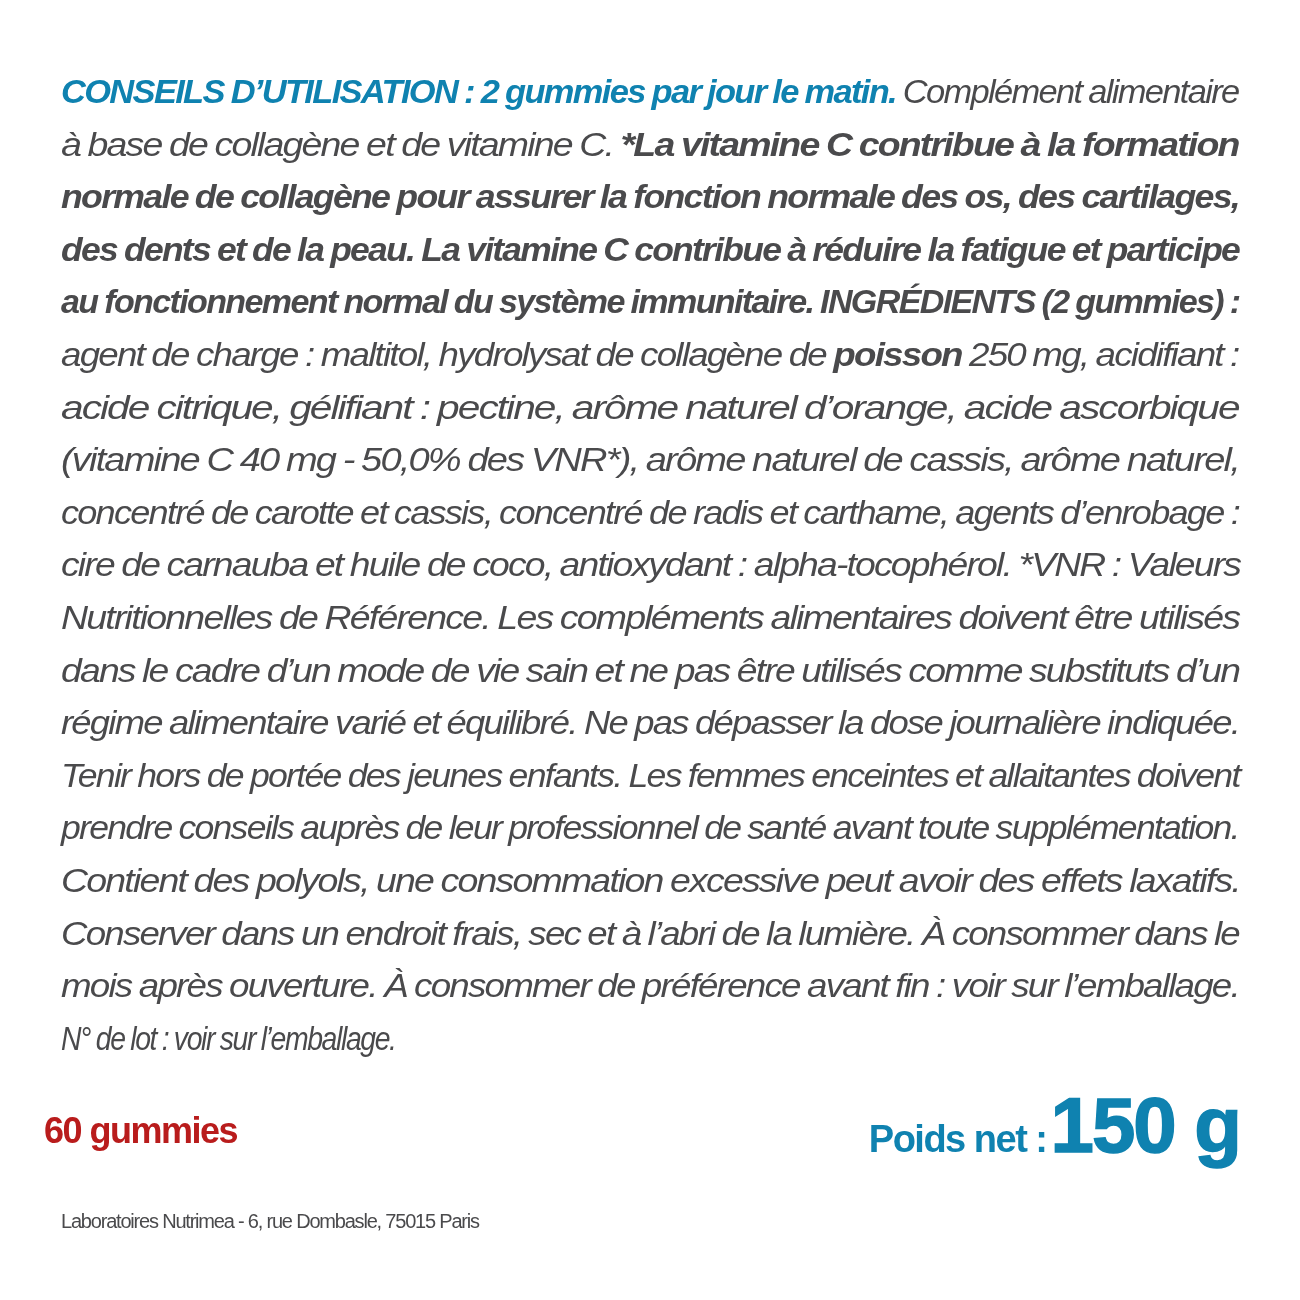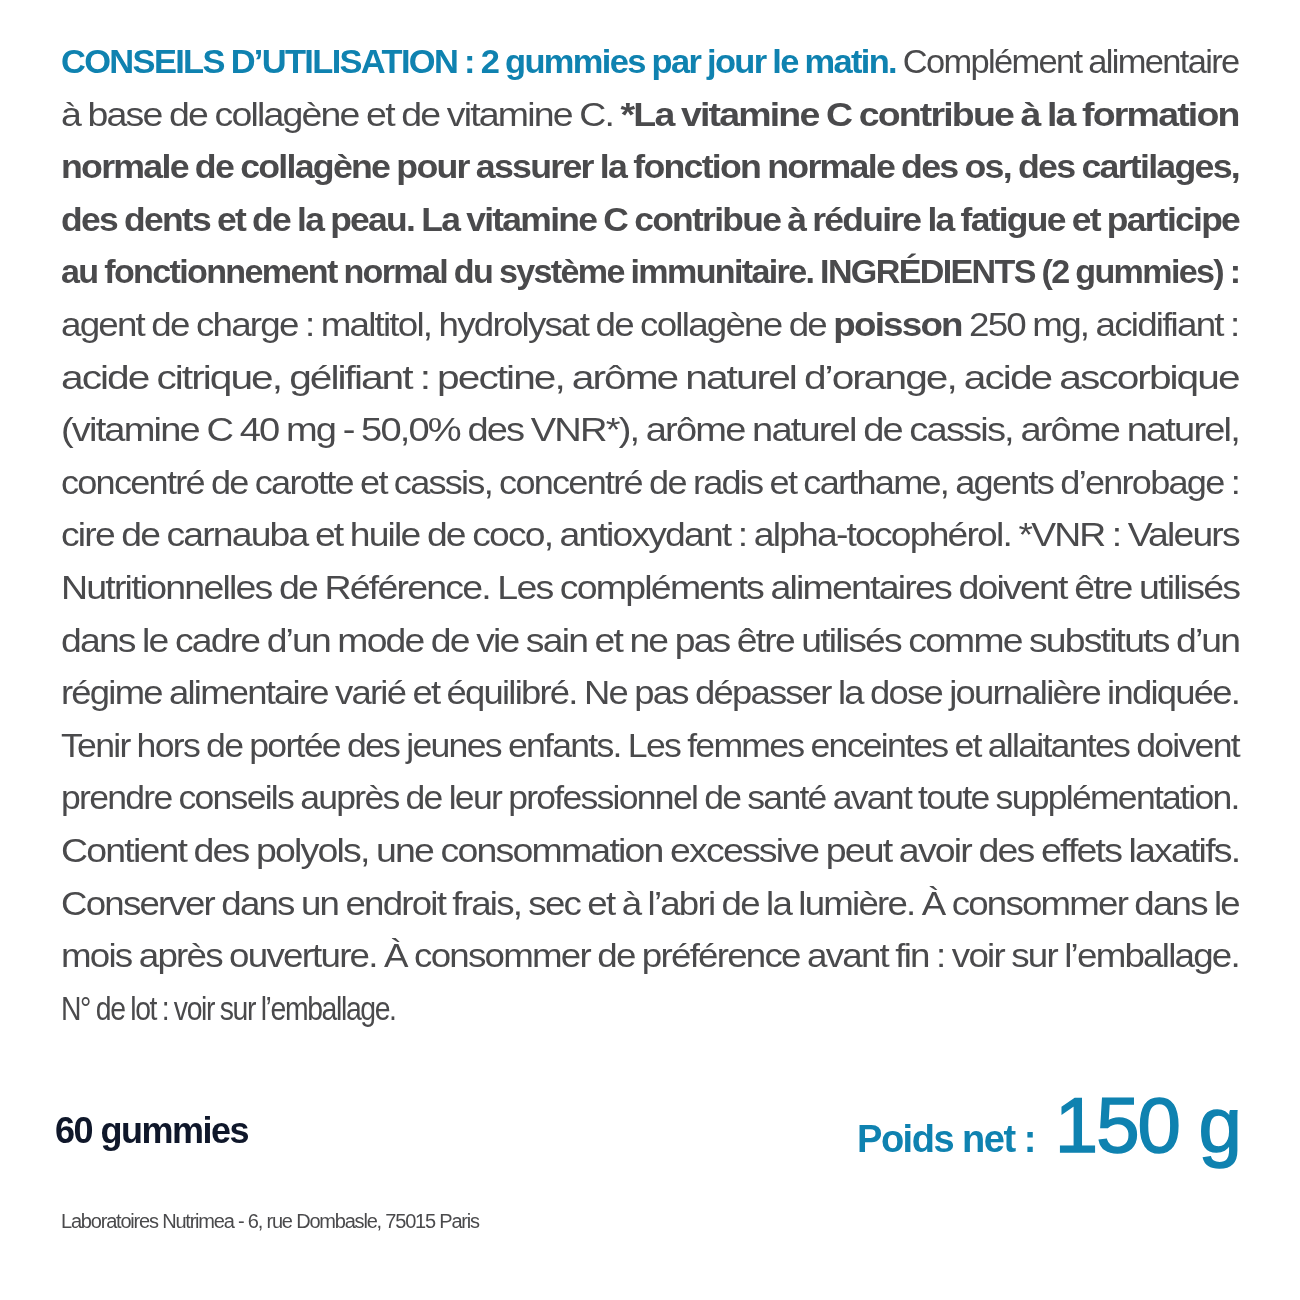--- a/index.html
+++ b/index.html
@@ -11,67 +11,68 @@
       width: 1300px;
       height: 1300px;
       position: relative;
       overflow: hidden;
       font-family: "Liberation Sans", sans-serif;
       color: #4a4a4c;
     }
     .label {
       position: absolute;
       left: 61px;
-      top: 36px;
+      top: 66px;
       width: 1178px;
+      font-style: italic;
     }
     .line {
       display: block;
       height: 52.6px;
       line-height: 52.6px;
       font-size: 33px;
       letter-spacing: -1.6px;
       word-spacing: -1px;
       white-space: nowrap;
       text-align: justify;
       text-align-last: justify;
       transform-origin: left center;
     }
     .line.last {
       text-align-last: left;
     }
     .b { font-weight: bold; }
     .blue { color: #0f82b0; }
     .footer-count {
       position: absolute;
-      left: 55px;
+      left: 44px;
       top: 1110px;
       font-size: 36px;
       font-weight: bold;
-      color: #0f172a;
+      color: #b91c1c;
       letter-spacing: -1.5px;
     }
     .net-weight {
       position: absolute;
       right: 60px;
       top: 1080px;
       color: #0f82b0;
       font-weight: bold;
       display: flex;
       align-items: baseline;
-      gap: 20px;
+      gap: 4px;
     }
     .net-weight .nw-label {
       font-size: 38px;
       letter-spacing: -1.5px;
     }
     .net-weight .nw-value {
       font-size: 78px;
       letter-spacing: -2px;
-      font-weight: normal;
+      font-weight: bold;
       -webkit-text-stroke: 1.5px #0f82b0;
     }
     .address {
       position: absolute;
       left: 61px;
       top: 1210px;
       font-size: 20px;
       color: #4a4a4c;
       letter-spacing: -1.2px;
     }

